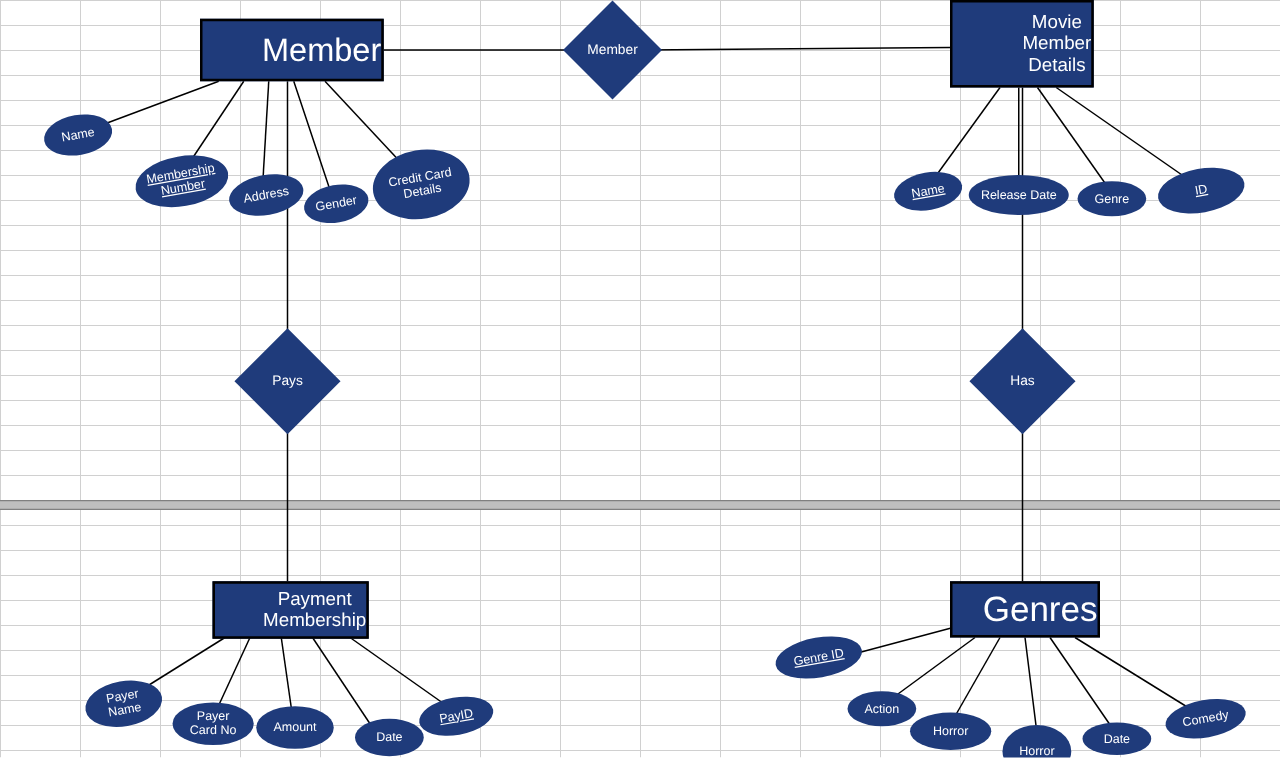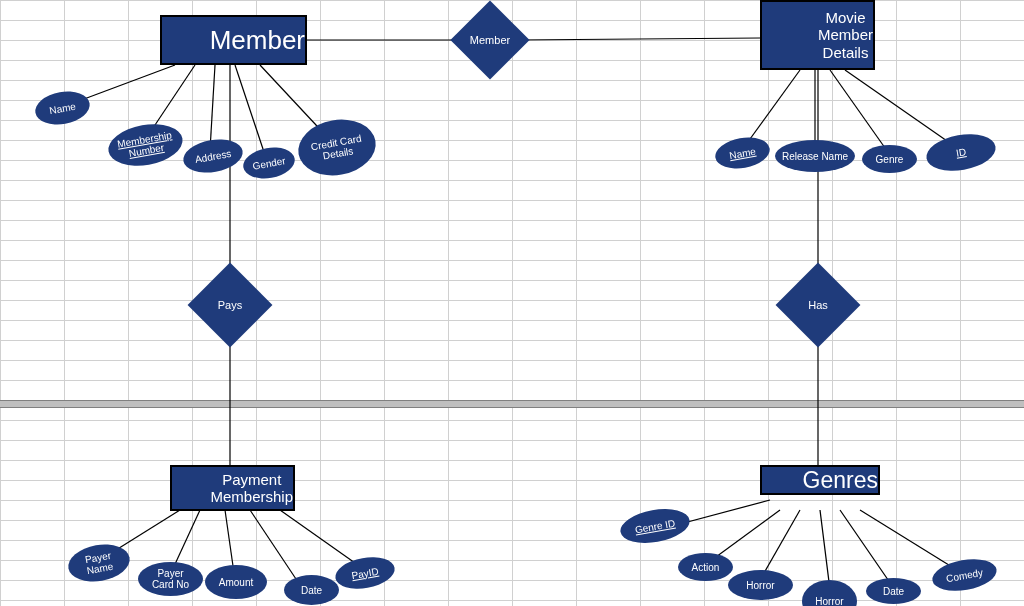--- a/index.html
+++ b/index.html
@@ -178,21 +178,21 @@
   <div class="diamond"></div>
   <div class="diamond-label">
       <span>Has</span>
     </div>
 </div>
 
 <div class="shape ellipse" style="left:715px;top:138px;width:55px;height:30px">
   <span class="underline">Name</span>
 </div>
 <div class="shape ellipse flat" style="left:775px;top:140px;width:80px;height:32px">
-  <span>Release Name</span>
+  <span>Release Date</span>
 </div>
 <div class="shape ellipse flat" style="left:862px;top:145px;width:55px;height:28px">
   <span>Genre</span>
 </div>
 <div class="shape ellipse" style="left:926px;top:135px;width:70px;height:35px">
   <span class="underline">ID</span>
 </div>
 
 <div class="shape entity-box" style="left:170px;top:465px;width:125px;height:46px;font-size:15px;line-height:1.15;white-space:pre">
   <span>Payment
@@ -210,21 +210,21 @@
 <div class="shape ellipse flat" style="left:205px;top:565px;width:62px;height:34px">
   <span>Amount</span>
 </div>
 <div class="shape ellipse flat" style="left:284px;top:575px;width:55px;height:30px">
   <span>Date</span>
 </div>
 <div class="shape ellipse" style="left:335px;top:558px;width:60px;height:30px">
   <span class="underline">PayID</span>
 </div>
 
-<div class="shape entity-box" style="left:760px;top:465px;width:120px;height:30px;font-size:23px">
+<div class="shape entity-box" style="left:760px;top:465px;width:120px;height:45px;font-size:28px">
   <span>Genres</span>
 </div>
 
 <div class="shape ellipse" style="left:620px;top:510px;width:70px;height:32px">
   <span class="underline">Genre ID</span>
 </div>
 <div class="shape ellipse flat" style="left:678px;top:553px;width:55px;height:28px">
   <span>Action</span>
 </div>
 <div class="shape ellipse flat" style="left:728px;top:570px;width:65px;height:30px">

